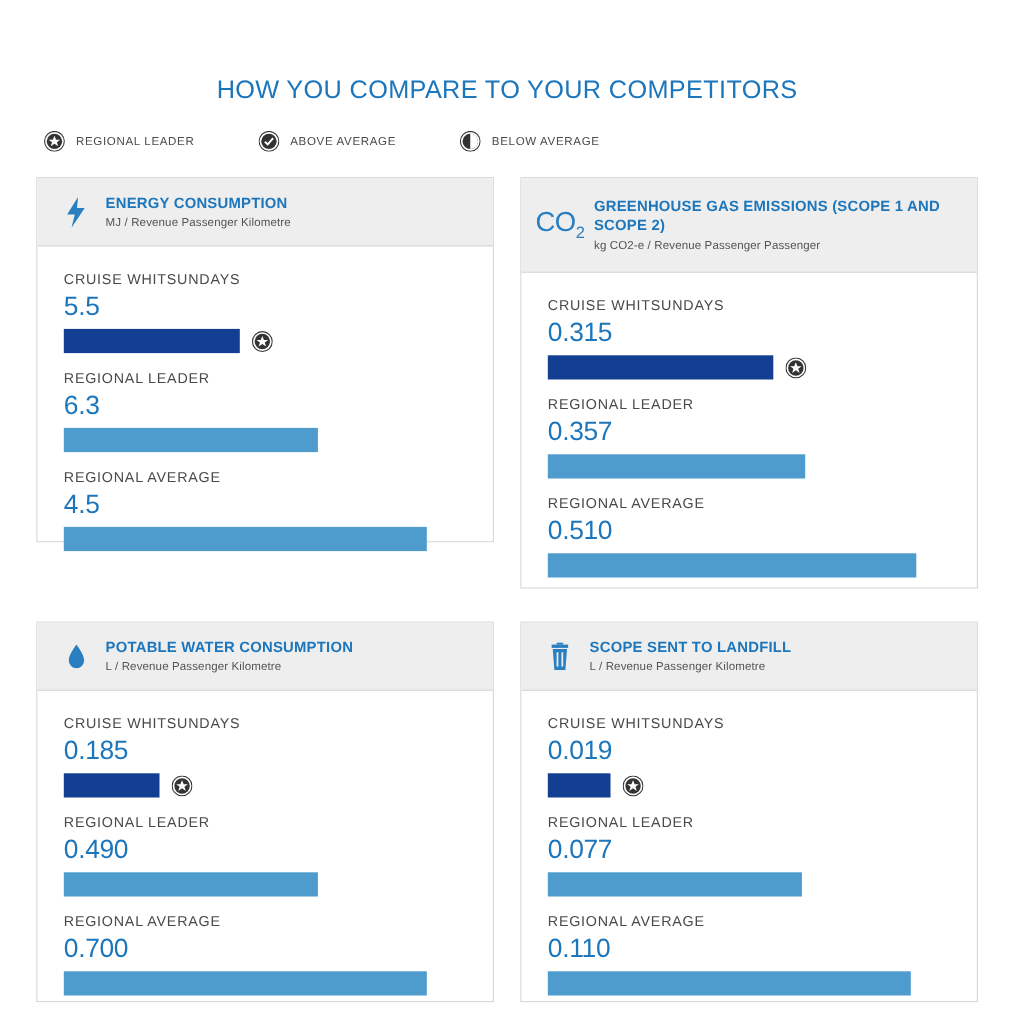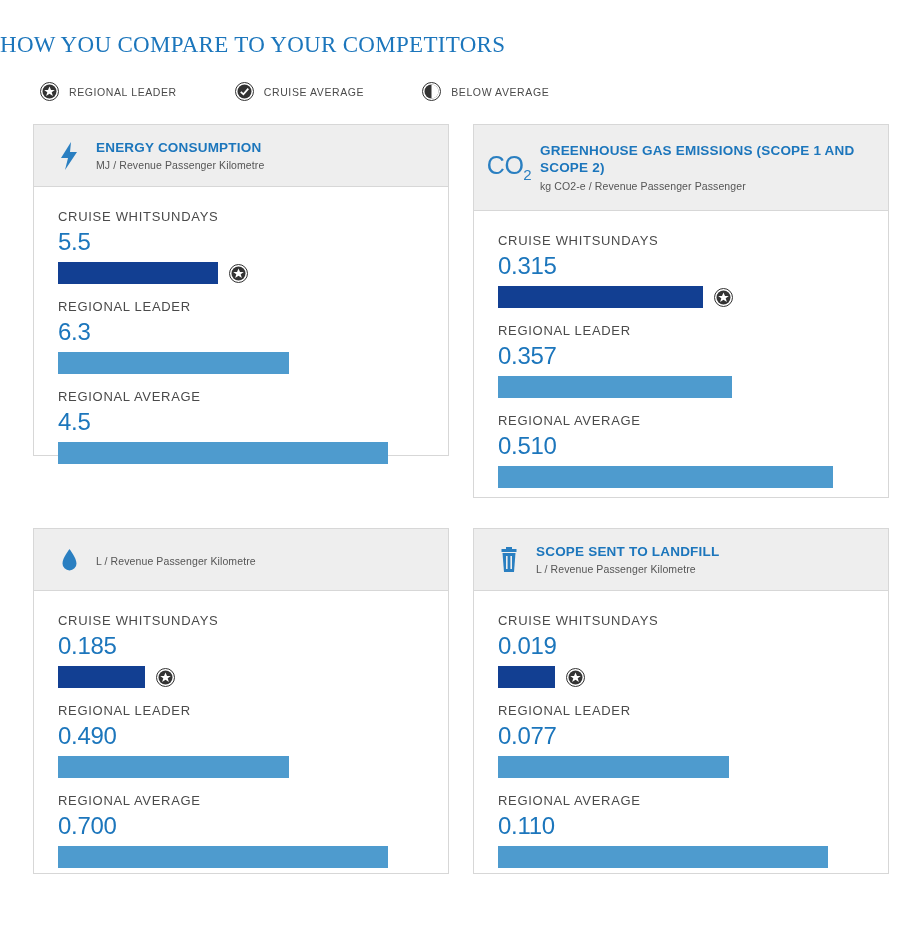--- a/index.html
+++ b/index.html
@@ -9,28 +9,27 @@
   body {
     width: 922px;
     height: 937px;
     background: #ffffff;
     font-family: "Liberation Sans", sans-serif;
     color: #333;
     position: relative;
     overflow: hidden;
   }
   .page-title {
-    text-align: left;
+    text-align: center;
     color: #1c76bc;
     font-size: 23px;
     font-weight: normal;
     letter-spacing: 0.3px;
     margin: 0;
-    padding-top: 32px;
-    font-family: Liberation Serif, serif;
+    padding-top: 68px;
   }
   .legend {
     display: flex;
     align-items: center;
     margin: 24px 0 0 40px;
     gap: 0;
   }
   .legend-item {
     display: flex;
     align-items: center;
@@ -156,21 +155,21 @@
     <span class="legend-label">REGIONAL LEADER</span>
   </div>
   <div class="legend-item">
     <span class="badge">
       <svg width="19" height="19" viewBox="0 0 19 19">
         <circle cx="9.5" cy="9.5" r="9" fill="#ffffff" stroke="#333" stroke-width="1"></circle>
         <circle cx="9.5" cy="9.5" r="7" fill="#333"></circle>
         <polyline points="5.8,9.8 8.4,12.3 13.3,6.6" fill="none" stroke="#ffffff" stroke-width="1.8"></polyline>
       </svg>
     </span>
-    <span class="legend-label">CRUISE AVERAGE</span>
+    <span class="legend-label">ABOVE AVERAGE</span>
   </div>
   <div class="legend-item">
     <span class="badge">
       <svg width="19" height="19" viewBox="0 0 19 19">
         <circle cx="9.5" cy="9.5" r="9" fill="#ffffff" stroke="#333" stroke-width="1"></circle>
         <circle cx="9.5" cy="9.5" r="7" fill="#333"></circle>
         <path d="M9.5 2.5 A7 7 0 0 1 9.5 16.5 Z" fill="#ffffff"></path>
       </svg>
     </span>
     <span class="legend-label">BELOW AVERAGE</span>
@@ -272,20 +271,21 @@
   <div class="row second">
 
     <div class="card" style="height:346px;">
       <div class="card-header">
         <span class="card-icon">
           <svg width="17" height="24" viewBox="0 0 17 24">
             <path d="M8.5 1 C8.5 1 1.5 10 1.5 15.4 A7 7 0 0 0 15.5 15.4 C15.5 10 8.5 1 8.5 1 Z" fill="#2a7fc1"></path>
           </svg>
         </span>
         <div class="card-titles">
+          <div class="card-title">POTABLE WATER CONSUMPTION</div>
           <div class="card-sub">L / Revenue Passenger Kilometre</div>
         </div>
       </div>
       <div class="card-body">
         <div class="metric">
           <div class="metric-label">CRUISE WHITSUNDAYS</div>
           <div class="metric-value">0.185</div>
           <div class="bar-row">
             <div class="bar primary" style="width:87px;"></div>
             <span class="bar-badge">

